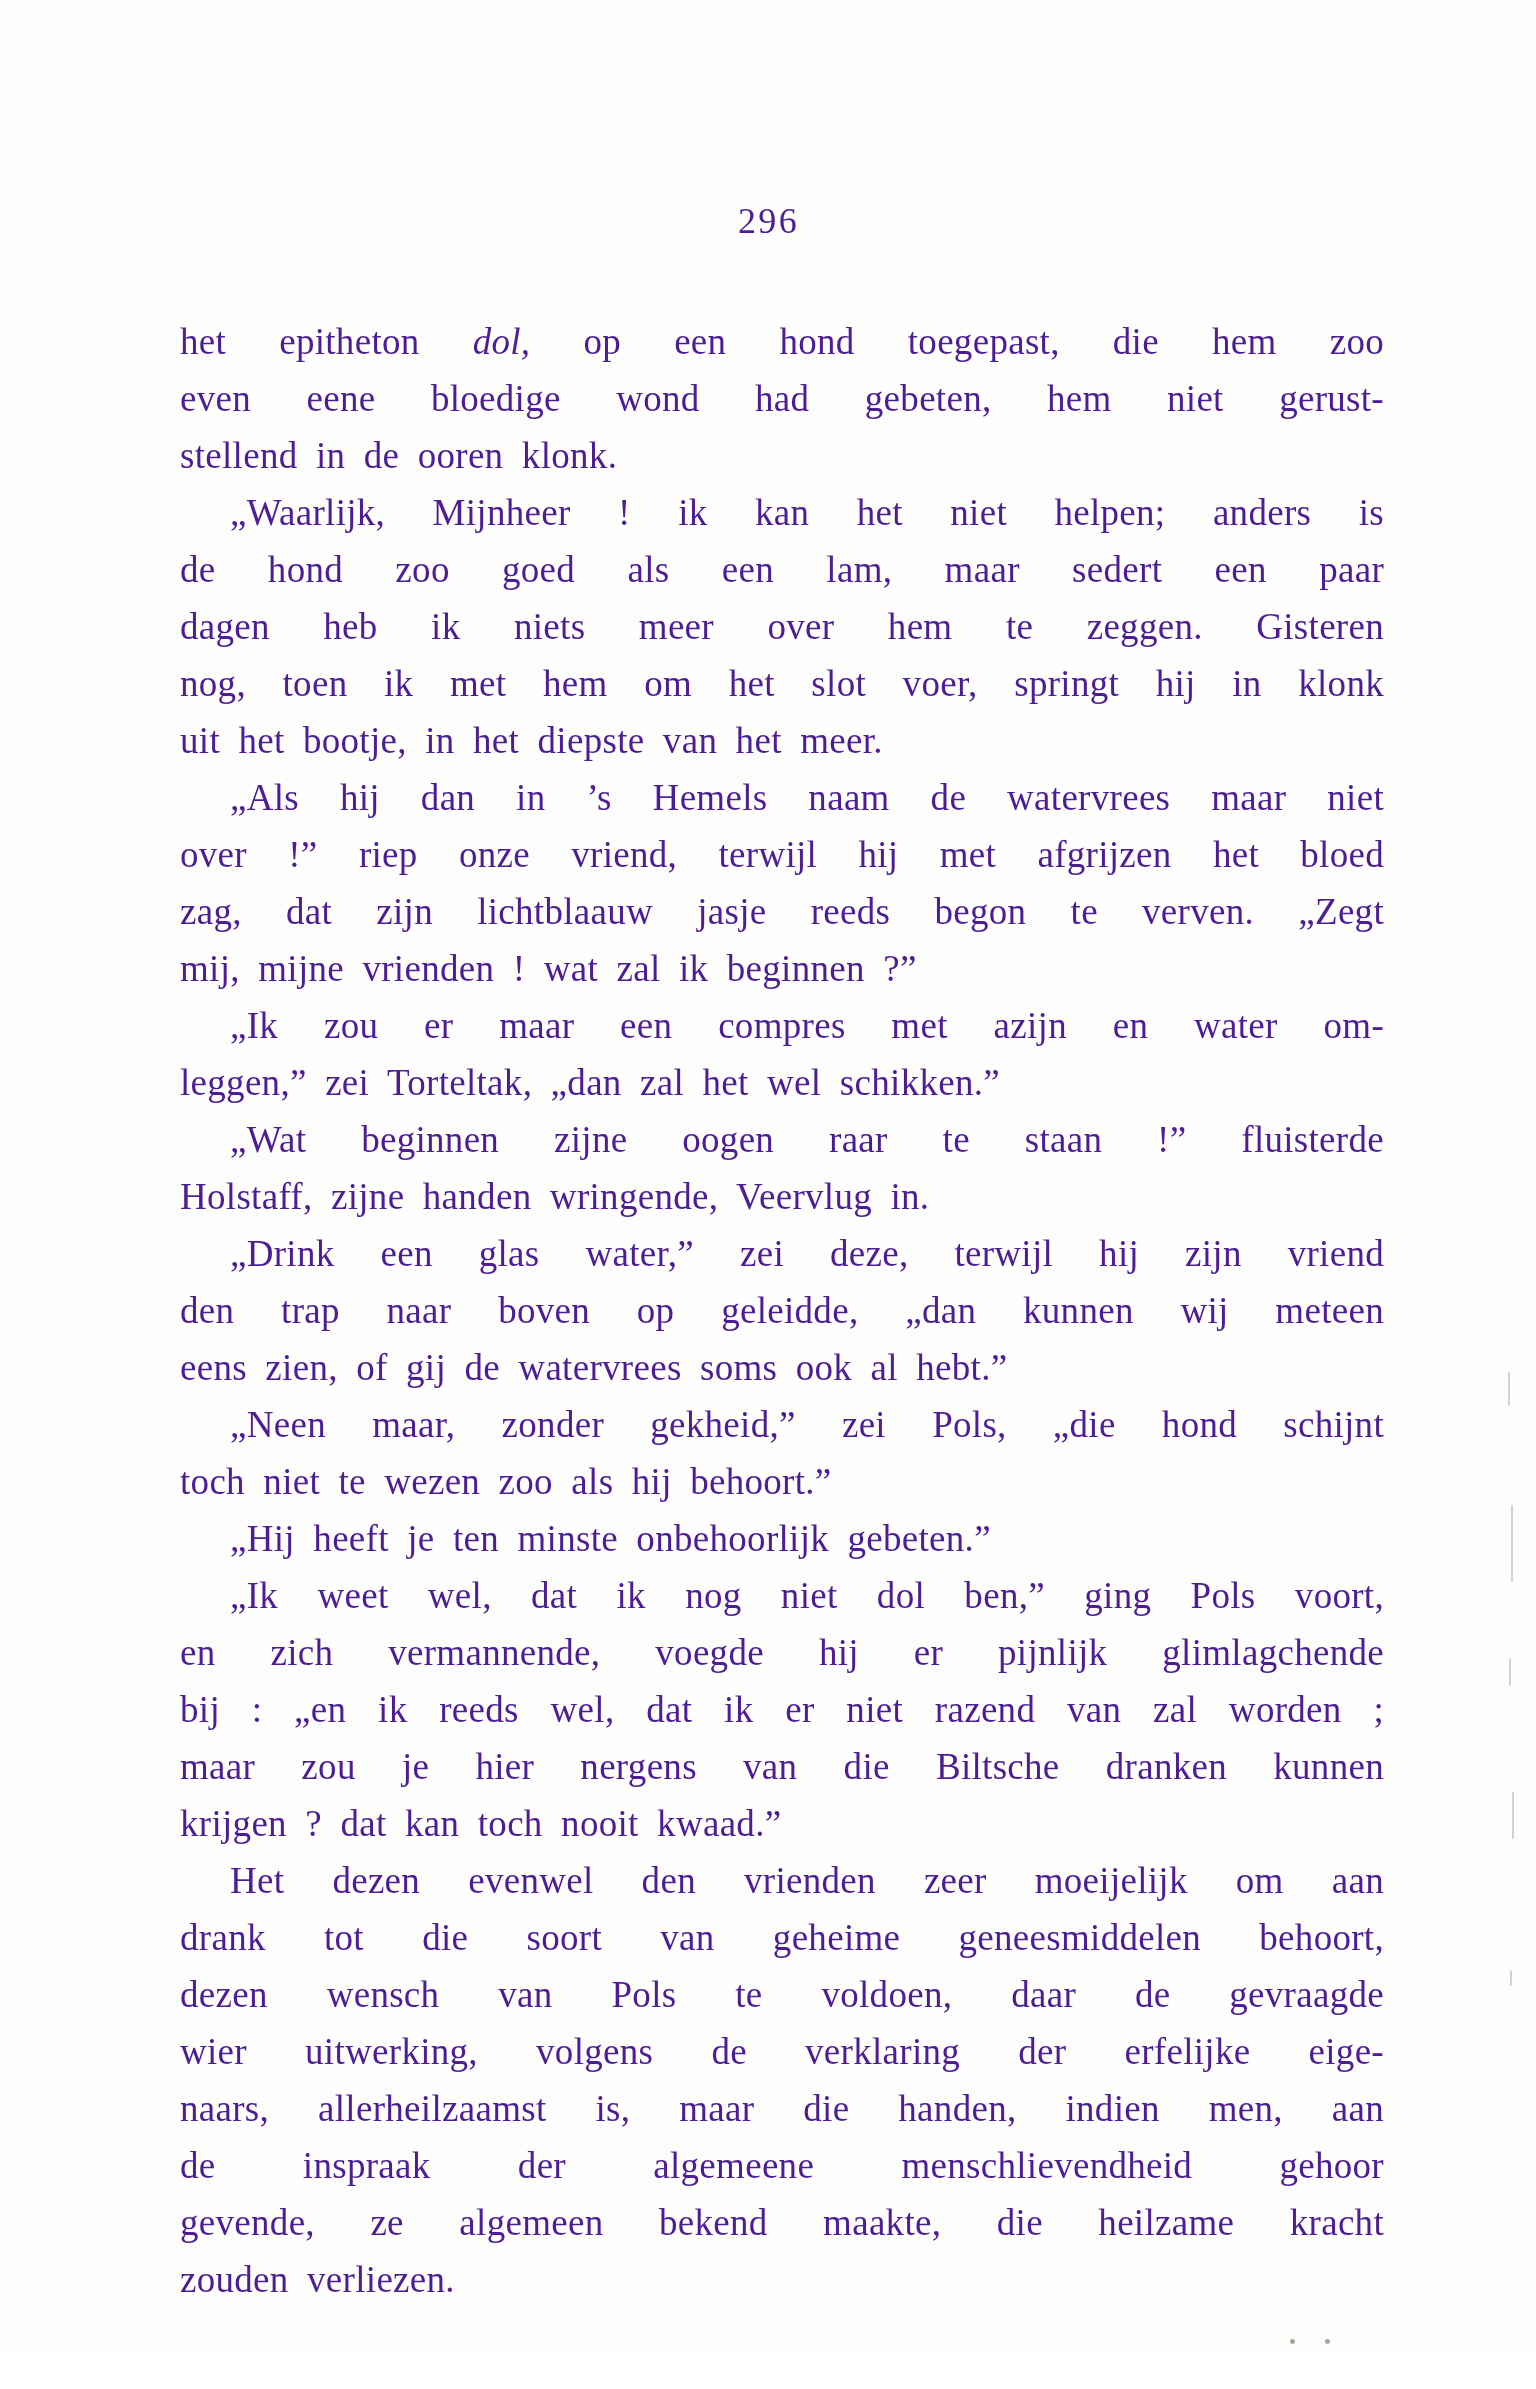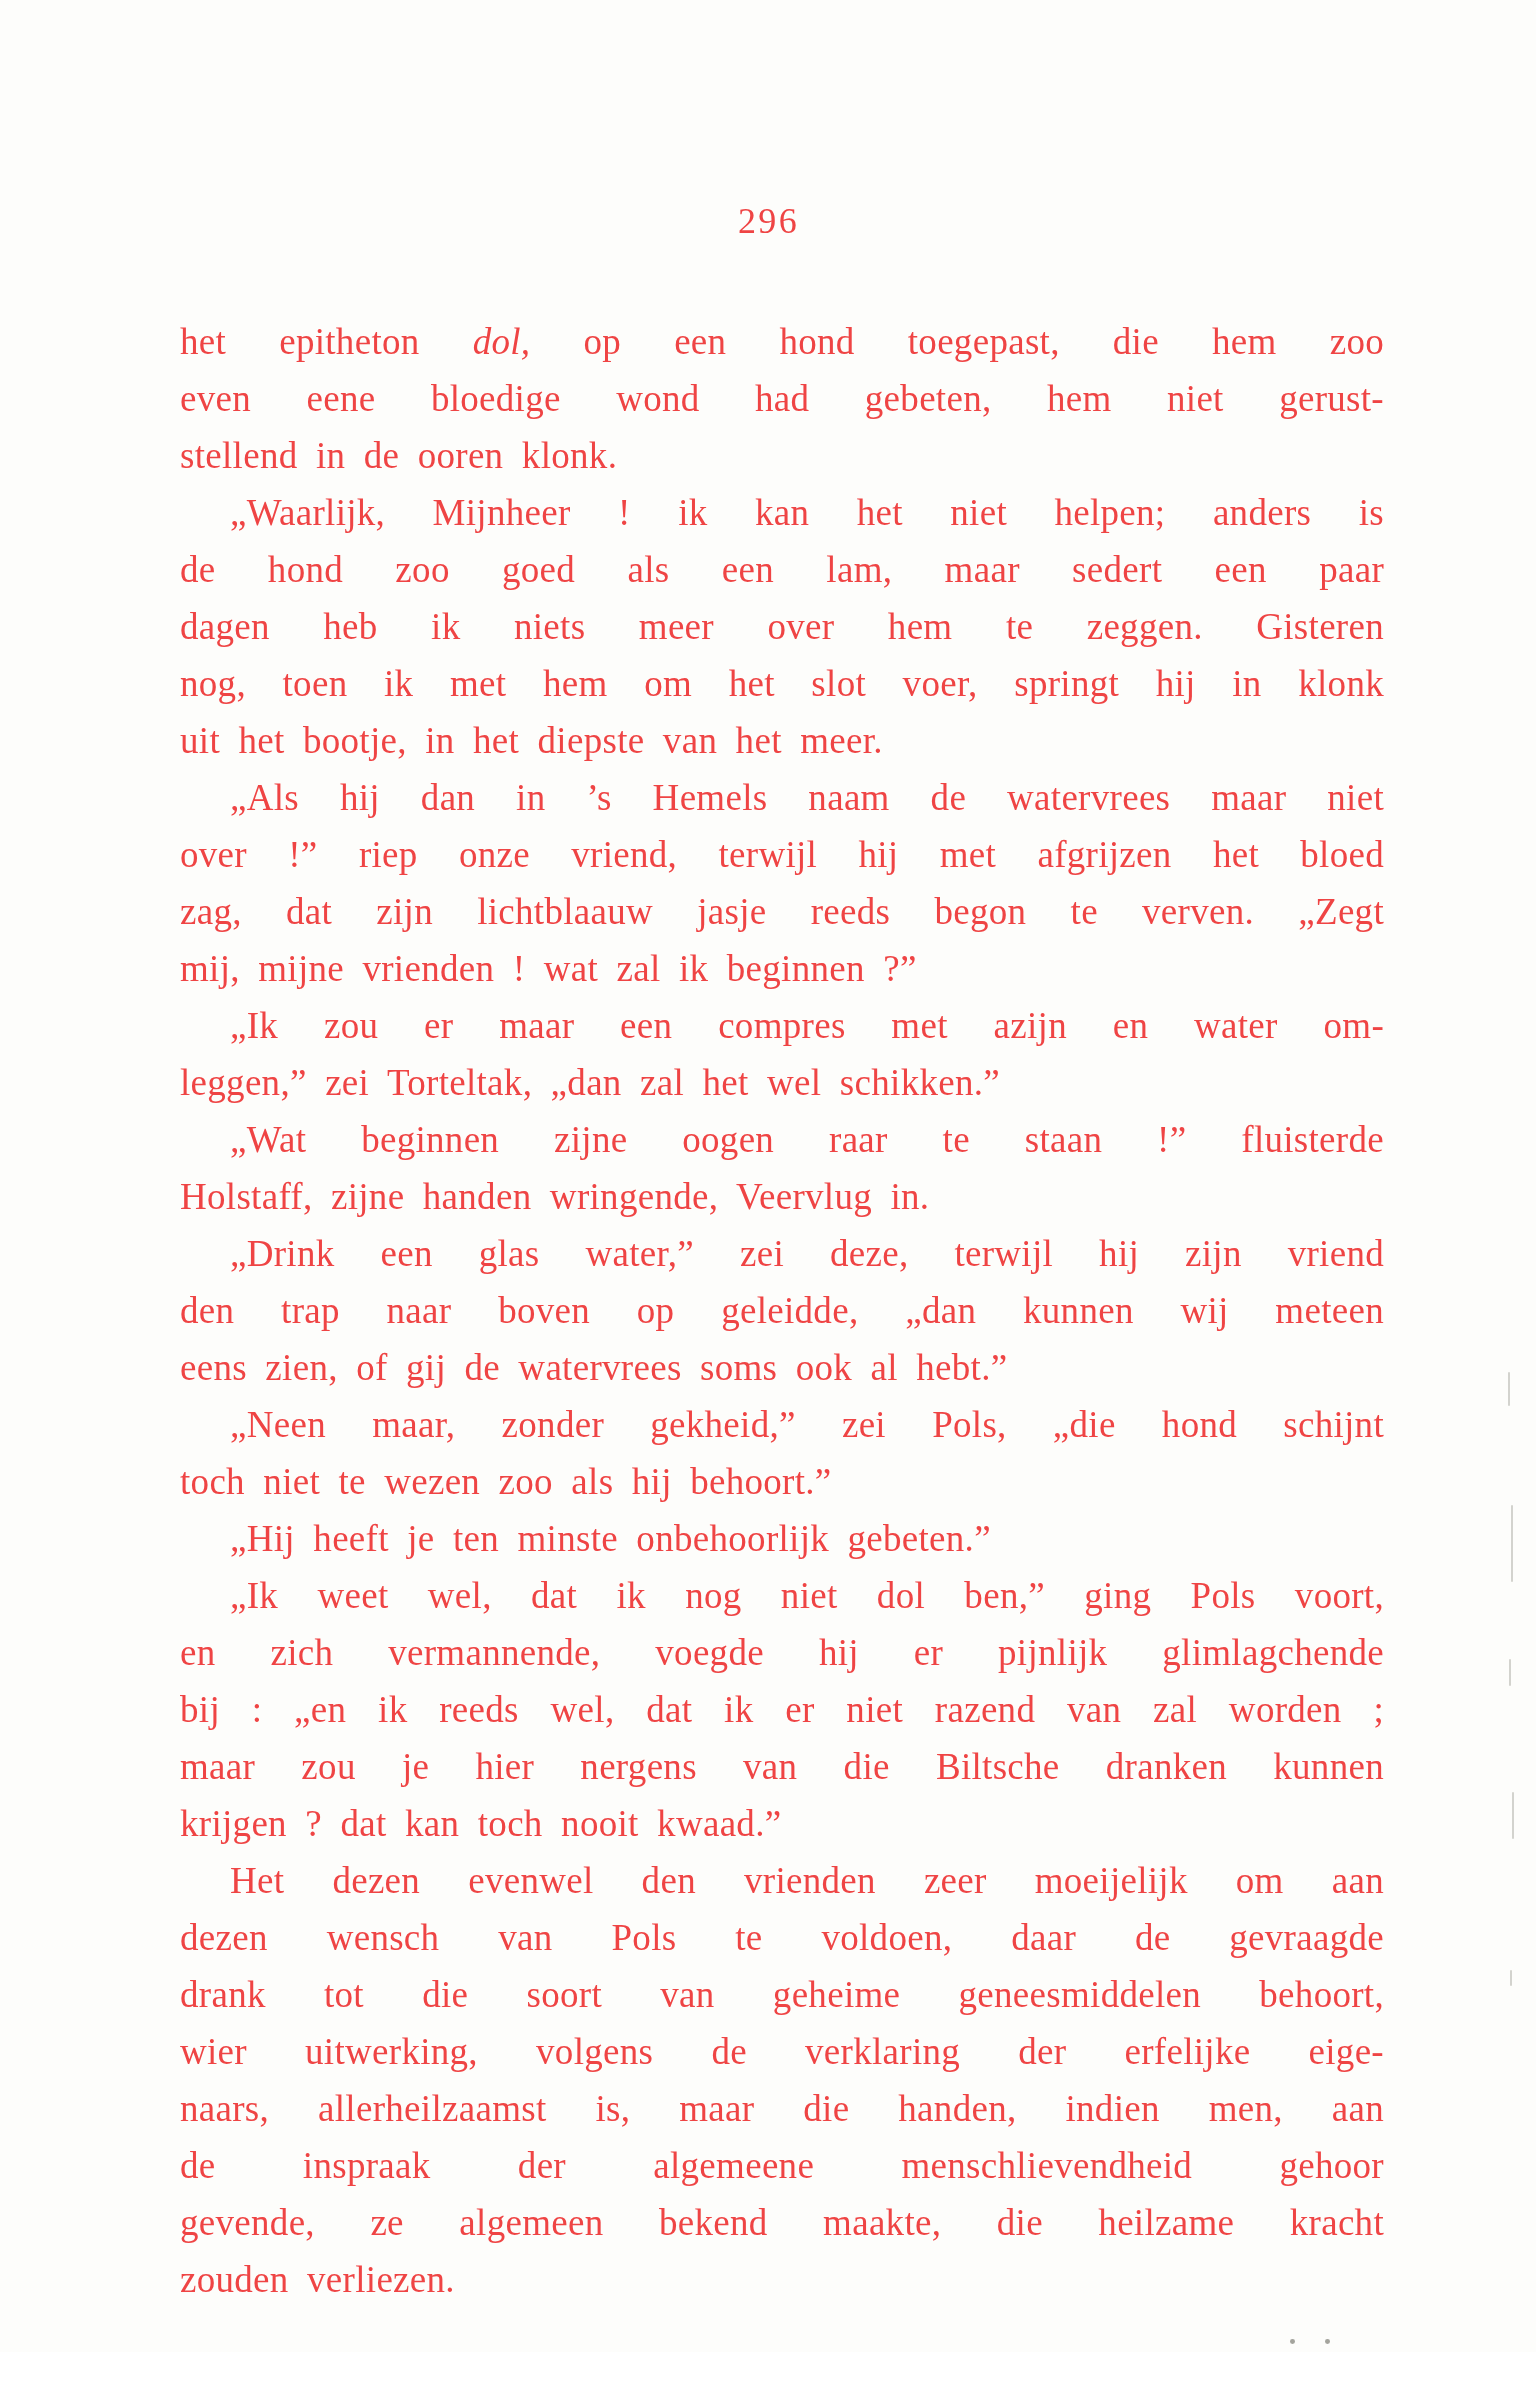--- a/index.html
+++ b/index.html
@@ -7,21 +7,21 @@
     margin: 0;
     padding: 0;
     background: #ffffff;
   }
   .page {
     position: relative;
     width: 1537px;
     height: 2352px;
     background: #fdfdfb;
     font-family: "Liberation Serif", "DejaVu Serif", serif;
-    color: #ef4444;
+    color: #4c1d95;
     overflow: hidden;
   }
   .pagenum {
     position: absolute;
     top: 200px;
     left: 0;
     width: 100%;
     text-align: center;
     font-size: 36px;
     letter-spacing: 2.4px;
@@ -118,22 +118,22 @@
     <div class="para">
       <div class="line j ind">„Ik weet wel, dat ik nog niet dol ben,” ging Pols voort,</div>
       <div class="line j">en zich vermannende, voegde hij er pijnlijk glimlagchende</div>
       <div class="line j">bij : „en ik reeds wel, dat ik er niet razend van zal worden ;</div>
       <div class="line j">maar zou je hier nergens van die Biltsche dranken kunnen</div>
       <div class="line">krijgen ? dat kan toch nooit kwaad.”</div>
     </div>
 
     <div class="para">
       <div class="line j ind">Het dezen evenwel den vrienden zeer moeijelijk om aan</div>
+      <div class="line j">drank tot die soort van geheime geneesmiddelen behoort,</div>
       <div class="line j">dezen wensch van Pols te voldoen, daar de gevraagde</div>
-      <div class="line j">drank tot die soort van geheime geneesmiddelen behoort,</div>
       <div class="line j">wier uitwerking, volgens de verklaring der erfelijke eige-</div>
       <div class="line j">naars, allerheilzaamst is, maar die handen, indien men, aan</div>
       <div class="line j">de inspraak der algemeene menschlievendheid gehoor</div>
       <div class="line j">gevende, ze algemeen bekend maakte, die heilzame kracht</div>
       <div class="line">zouden verliezen.</div>
     </div>
 
   </div>
 
   <div class="speck" style="left:1508px; top:1372px; width:2.4px; height:34px;"></div>

